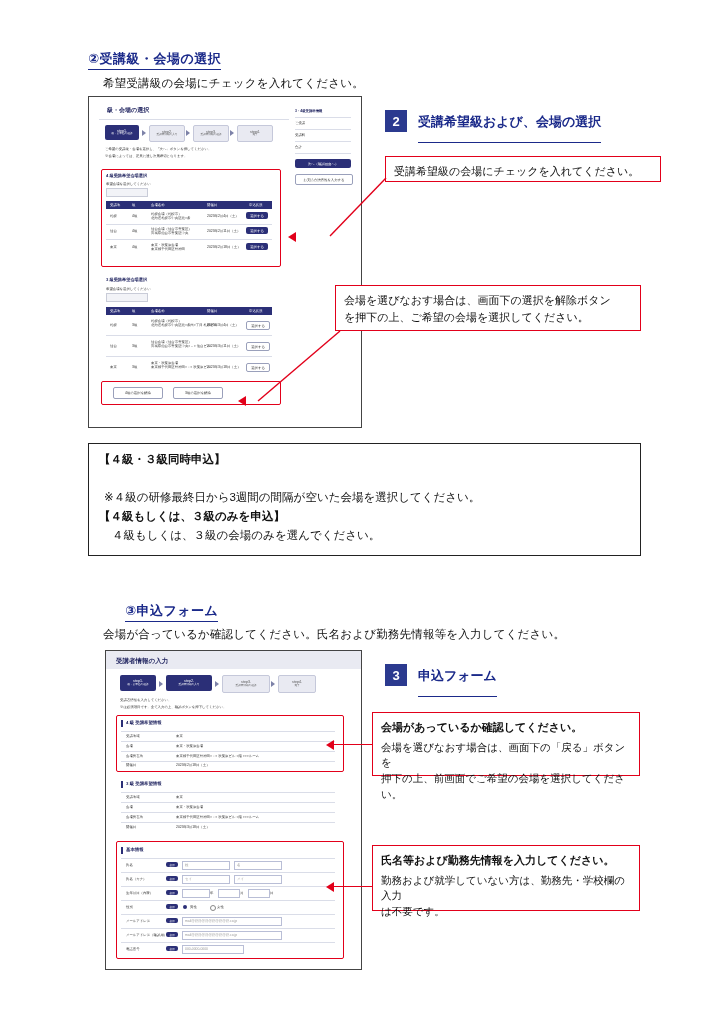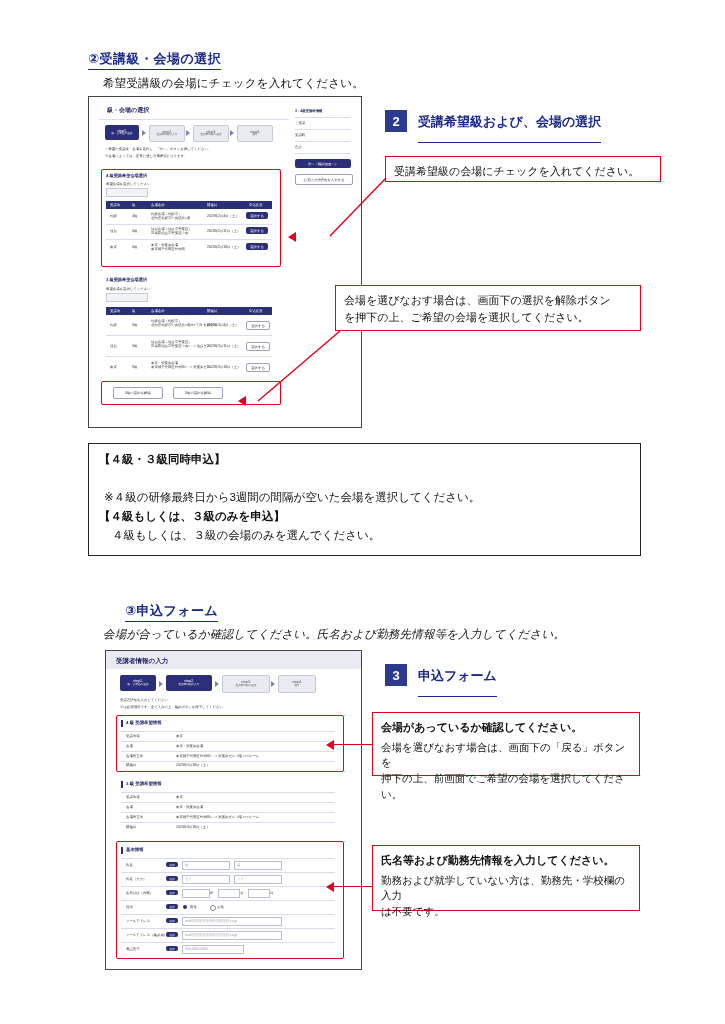--- a/index.html
+++ b/index.html
@@ -229,21 +229,21 @@
   <div class="rtri" style="left:238px;top:396px;"></div>
 
   <div class="noteblock" style="left:88px;top:443px;width:553px;height:113px;">
   </div>
   <div class="noteline bold" style="left:99px;top:451px;text-align:center;">【４級・３級同時申込】</div>
   <div class="noteline" style="left:104px;top:489px;">※４級の研修最終日から3週間の間隔が空いた会場を選択してください。</div>
   <div class="noteline bold" style="left:99px;top:508px;">【４級もしくは、３級のみを申込】</div>
   <div class="noteline" style="left:112px;top:527px;">４級もしくは、３級の会場のみを選んでください。</div>
 
   <div class="sec-title u" style="left:88px;top:602px;margin-left:37px;">③申込フォーム</div>
-  <div class="lead" style="left:103px;top:627px;font-style:italic;">会場が合っているか確認してください。氏名および勤務先情報等を入力してください。</div>
+  <div class="lead" style="left:103px;top:627px;">会場が合っているか確認してください。氏名および勤務先情報等を入力してください。</div>
 
   <div class="shot" style="left:105px;top:650px;width:255px;height:318px;">
     <div class="shot-inner">
       <div class="boxg" style="left:0;top:0;width:255px;height:18px;background:#e9eaf2;border:none;"></div>
       <div class="mini b" style="left:10px;top:6px;font-size:6.5px;color:#1b1f5c;">受講者情報の入力</div>
 
       <div class="step" style="left:14px;top:24px;width:36px;height:16px;">
         <span>step1.</span>
         <span style="font-size:2.6px">級・お申込の確認</span>
       </div>

